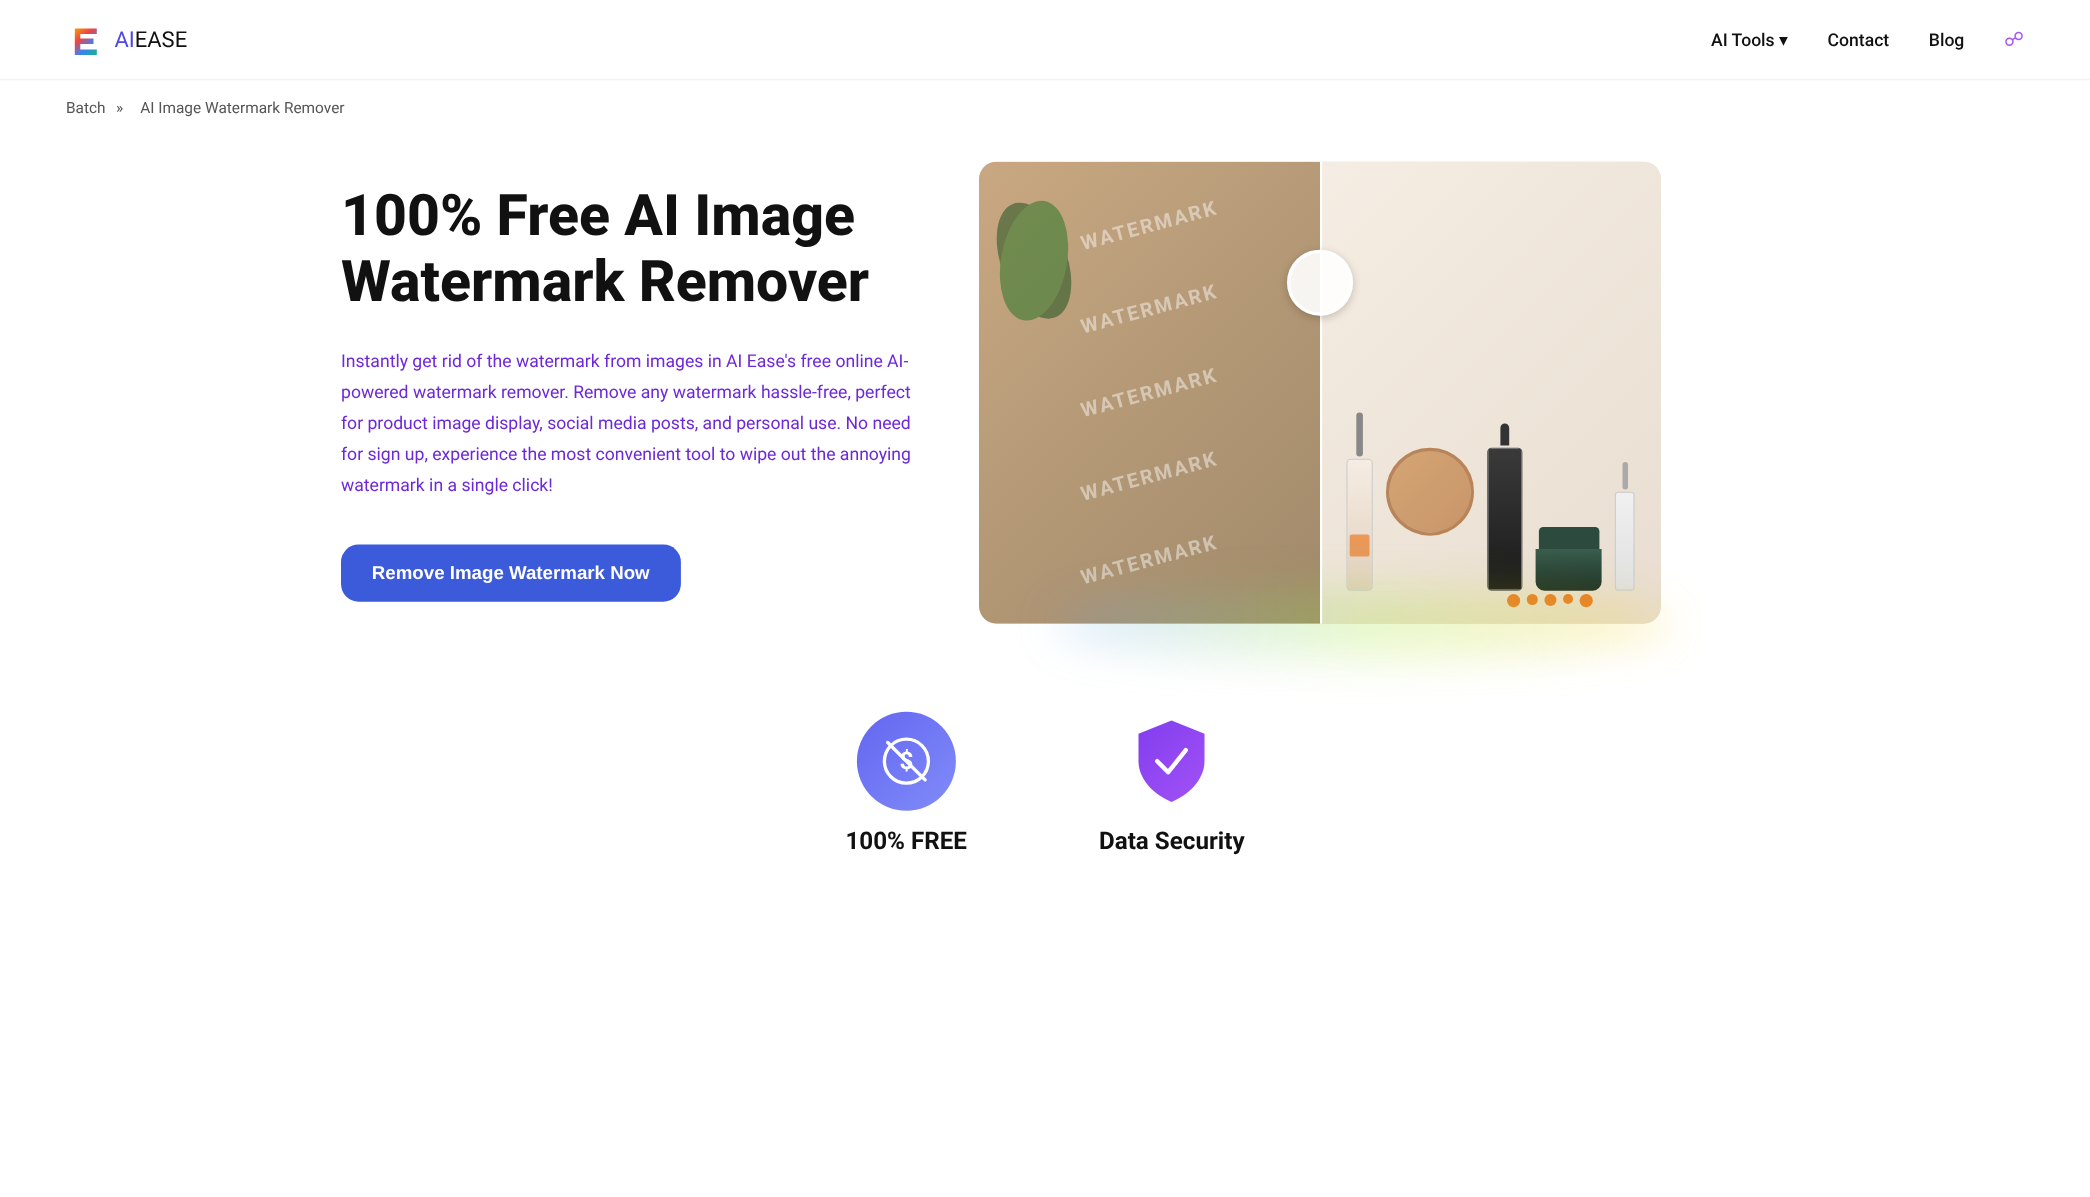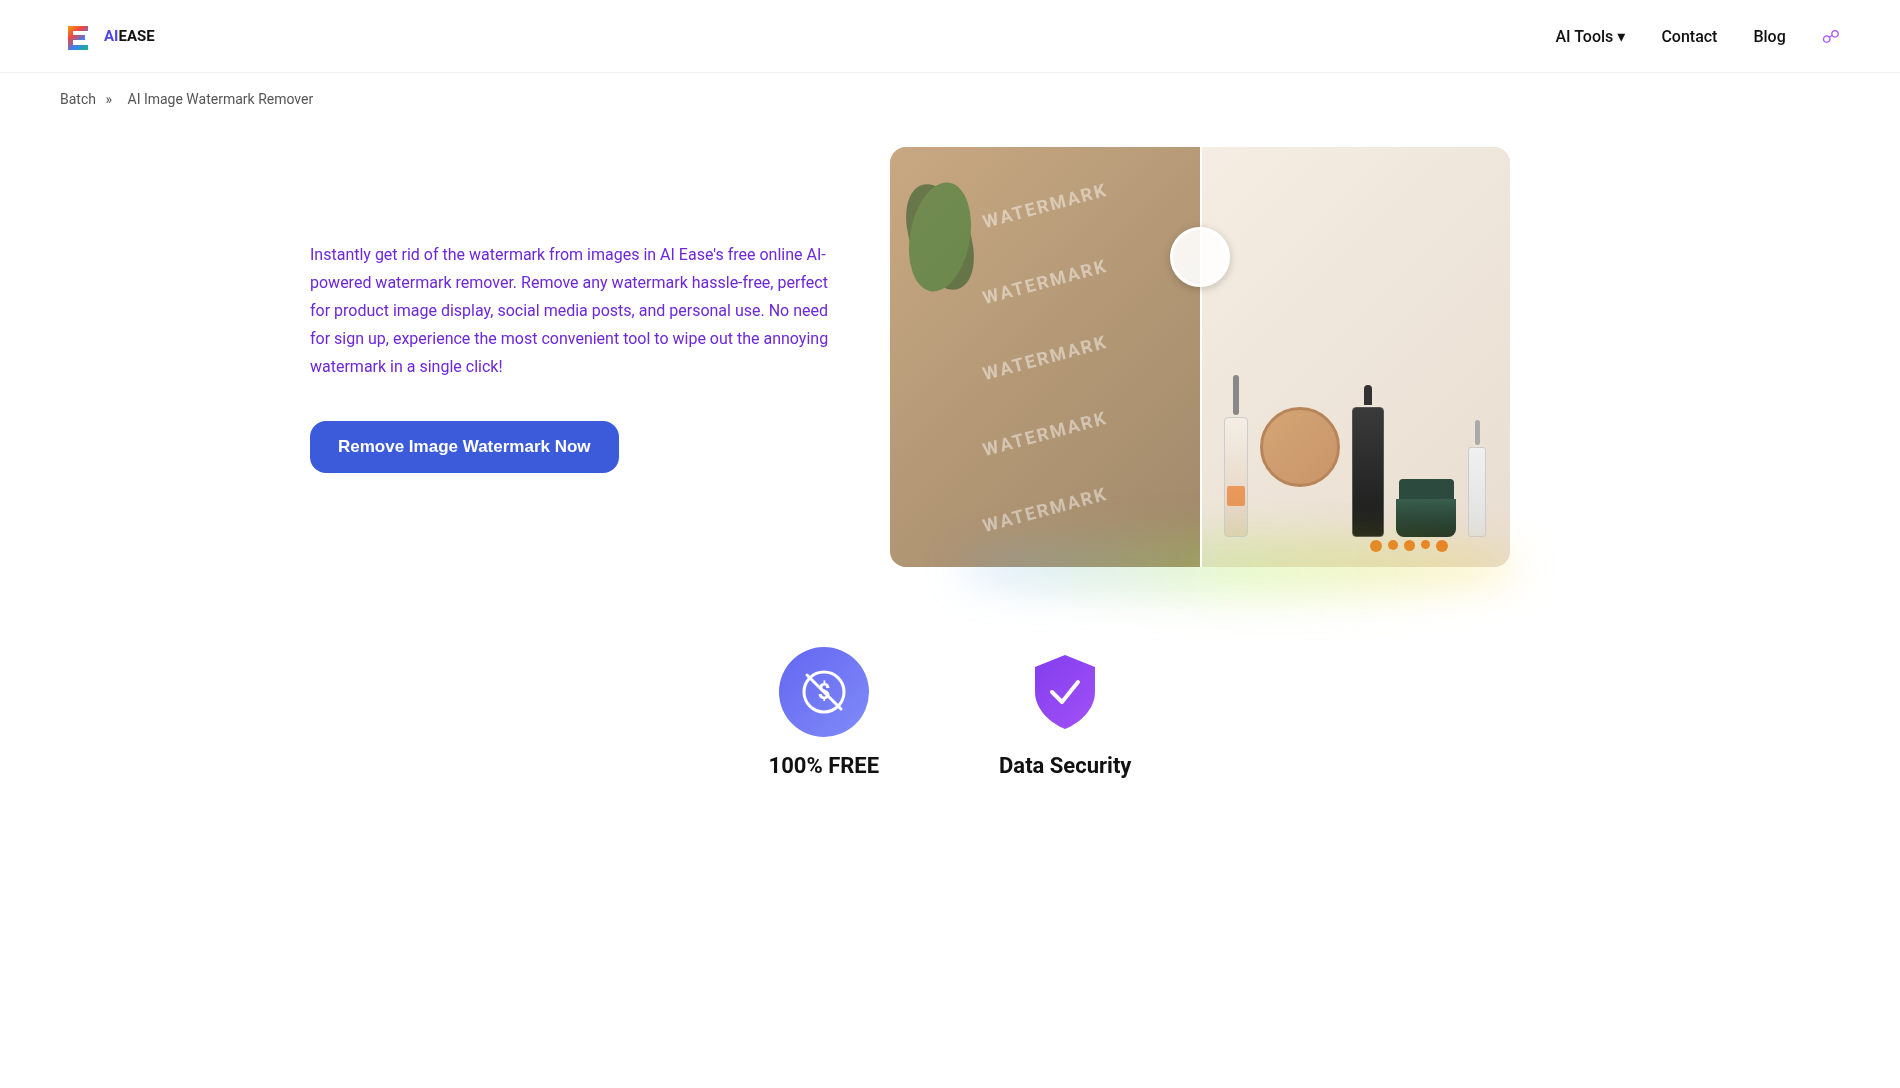--- a/index.html
+++ b/index.html
@@ -5,21 +5,21 @@
     * { margin: 0; padding: 0; box-sizing: border-box; }
     body { font-family: -apple-system, BlinkMacSystemFont, 'Segoe UI', Roboto, sans-serif; background: #fff; color: #111; overflow-x: hidden; }
 
     
     nav {
       display: flex; align-items: center; justify-content: space-between;
       padding: 18px 60px; border-bottom: 1px solid #f0f0f0;
     }
     .logo { display: flex; align-items: center; gap: 8px; text-decoration: none; }
     .logo-icon { width: 36px; height: 36px; }
-    .logo-text { font-size: 15px; font-weight: 700; color: #111; }
+    .logo-text { font-size: 20px; font-weight: 400; color: #111; }
     .logo-text span { color: #4f46e5; }
     .nav-links { display: flex; align-items: center; gap: 36px; }
     .nav-link { font-size: 16px; color: #111; text-decoration: none; font-weight: 500; cursor: pointer; }
     .nav-link-tools { display: flex; align-items: center; gap: 4px; justify-content: space-between; }
     .nav-search-icon { color: #a855f7; font-size: 18px; cursor: pointer; }
 
     
     .breadcrumb { padding: 18px 60px 0; font-size: 14px; color: #555; }
     .breadcrumb a { color: #555; text-decoration: none; }
     .breadcrumb span { margin: 0 6px; }
@@ -117,20 +117,21 @@
 </nav>
 
 <div class="breadcrumb">
   <a href="#">Batch</a>
   <span>»</span>
   <span>AI Image Watermark Remover</span>
 </div>
 
 <section class="hero">
   <div class="hero-left">
+    <h1 class="hero-title">100% Free AI Image Watermark Remover</h1>
     <p class="hero-desc">Instantly get rid of the watermark from images in AI Ease's free online AI-powered watermark remover. Remove any watermark hassle-free, perfect for product image display, social media posts, and personal use. No need for sign up, experience the most convenient tool to wipe out the annoying watermark in a single click!</p>
     <button class="hero-btn">Remove Image Watermark Now</button>
   </div>
   <div class="hero-right">
     <div class="hero-image-container">
 
       <div class="img-before">
         <span class="watermark-text">WATERMARK</span>
         <span class="watermark-text">WATERMARK</span>
         <span class="watermark-text">WATERMARK</span>

